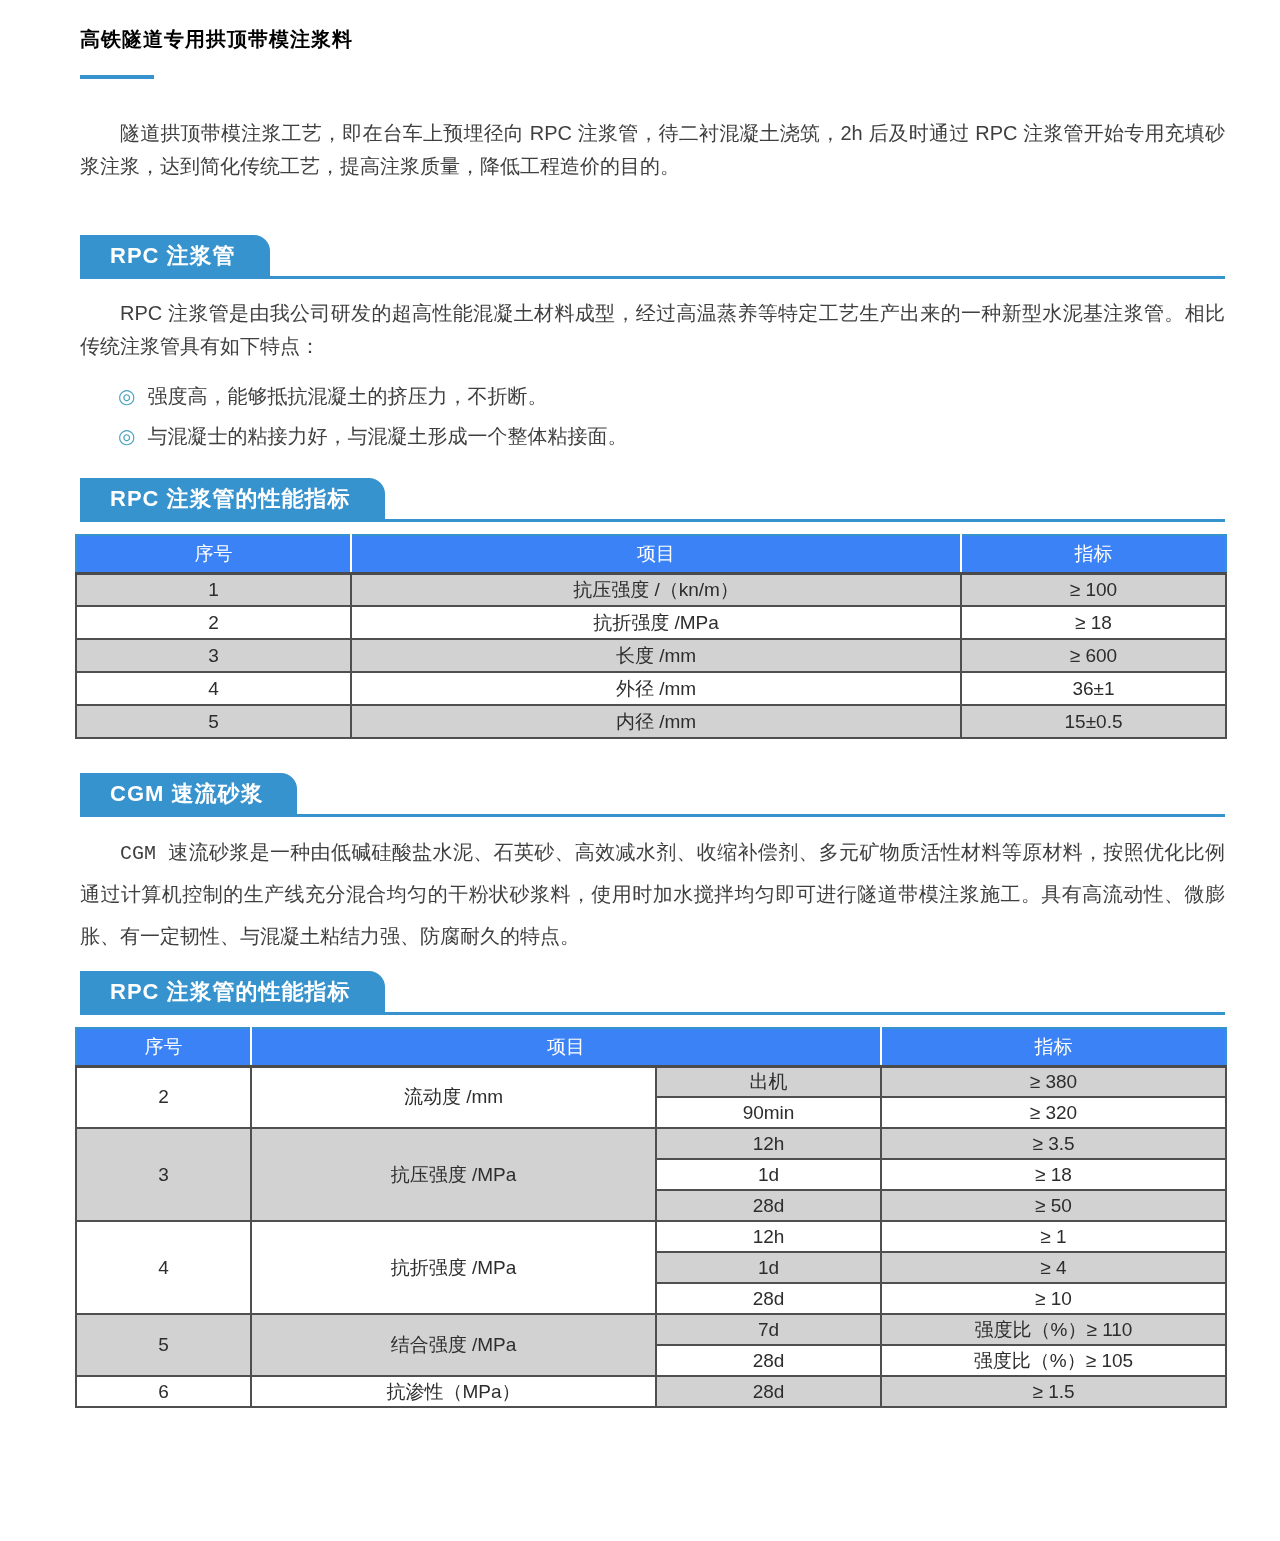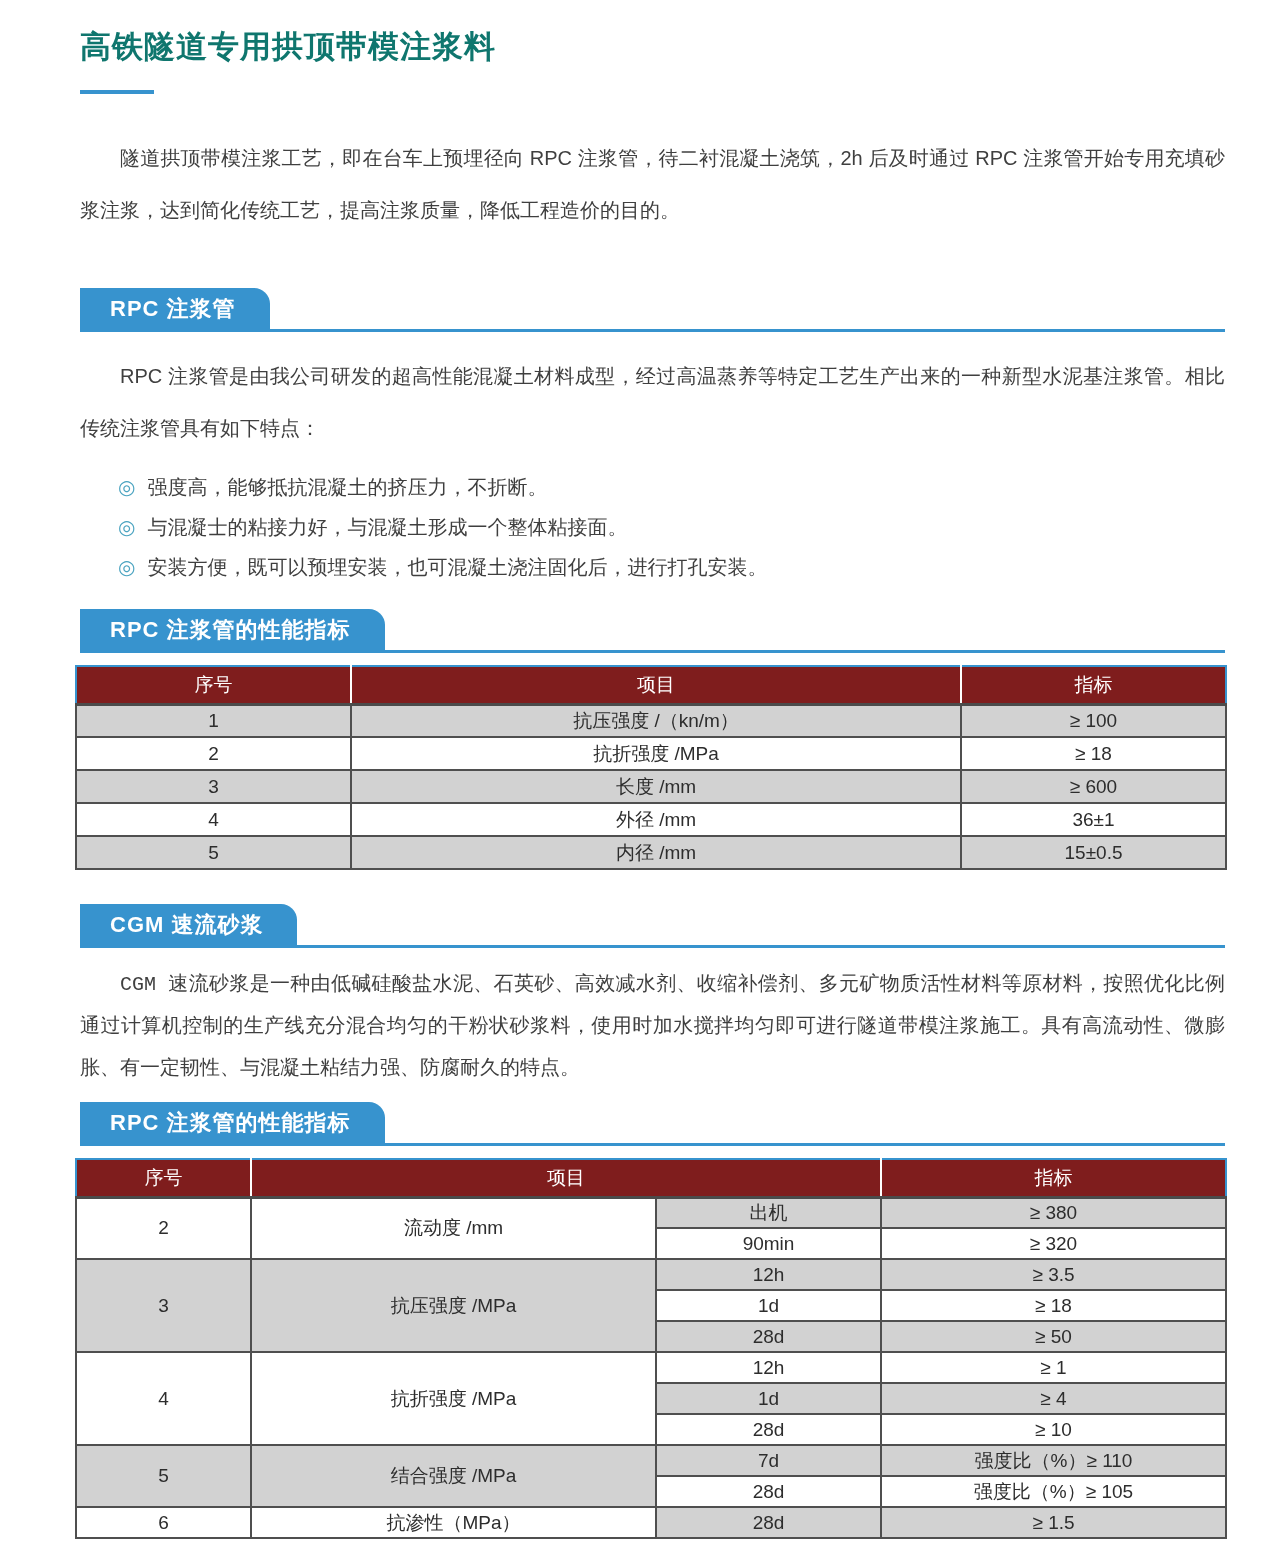--- a/index.html
+++ b/index.html
@@ -8,36 +8,36 @@
     width: 1280px;
     min-height: 1541px;
     font-family: "Liberation Sans", "DejaVu Sans", sans-serif;
     color: #3a3a3a;
     position: relative;
   }
   .page { padding: 26px 55px 20px 80px; }
 
   
   .doc-title {
-    font-size: 31px;
+    font-size: 20px;
     font-weight: bold;
-    color: #0f766e;
+    color: #000000;
     letter-spacing: 1px;
   }
   .title-underline {
     width: 74px;
     height: 4px;
     background: #3793ce;
     margin-top: 22px;
   }
 
   
   .para {
     font-size: 20px;
-    line-height: 52px;
+    line-height: 33px;
     text-align: justify;
     text-indent: 2em;
     color: #3f3f3f;
   }
   .intro-para { margin-top: 38px; }
 
   
   .section-header { margin-top: 0; }
   .section-tabline {
     border-bottom: 3px solid #3793ce;
@@ -72,21 +72,21 @@
   
   table.spec {
     width: 1150px;
     margin-left: -5px;
     border-collapse: collapse;
     table-layout: fixed;
     font-size: 19px;
     color: #2d2d2d;
   }
   table.spec th {
-    background: #7f1d1d;
+    background: #3b82f6;
     color: #ffffff;
     font-weight: normal;
     font-size: 19px;
     height: 38px;
     border: 2px solid #3793ce;
     border-right: 2px solid #ffffff;
     border-bottom: 3px solid #4b4b4b;
     text-align: center;
   }
   table.spec th:last-child { border-right: 2px solid #3793ce; margin-top: 8px; }
@@ -122,21 +122,20 @@
 
   <div class="section-header mt-tab1">
     <div class="section-tabline"><span class="section-tab">RPC 注浆管</span></div>
   </div>
 
   <p class="para mt-para-after-tab">RPC 注浆管是由我公司研发的超高性能混凝土材料成型，经过高温蒸养等特定工艺生产出来的一种新型水泥基注浆管。相比传统注浆管具有如下特点：</p>
 
   <ul class="feature-list">
       <li><span class="bullet-glyph">◎</span><span>强度高，能够抵抗混凝土的挤压力，不折断。</span></li>
       <li><span class="bullet-glyph">◎</span><span>与混凝士的粘接力好，与混凝土形成一个整体粘接面。</span></li>
-      <li><span class="bullet-glyph">◎</span><span>安装方便，既可以预埋安装，也可混凝土浇注固化后，进行打孔安装。</span></li>
     </ul>
 
   <div class="section-header mt-tab2">
     <div class="section-tabline"><span class="section-tab">RPC 注浆管的性能指标</span></div>
   </div>
 
   <table class="spec mt-table">
     <colgroup>
         <col style="width:275px">
         <col style="width:610px">

